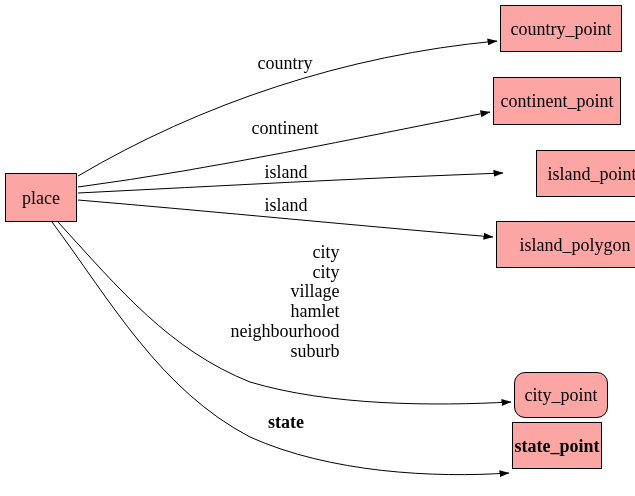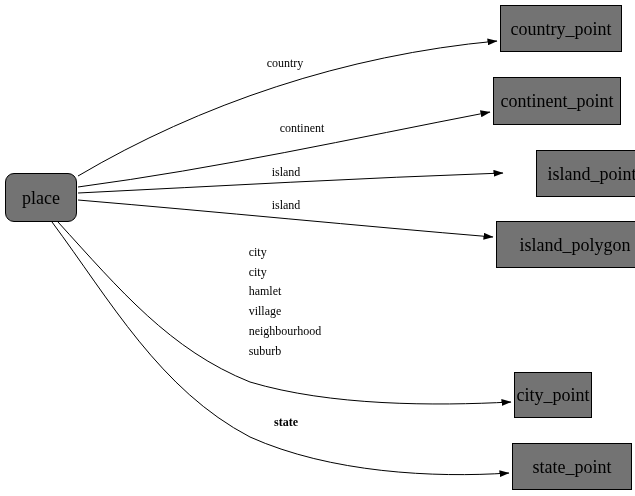--- a/index.html
+++ b/index.html
@@ -20,55 +20,55 @@
     position: absolute;
     left: 0;
     top: 0;
     width: 635px;
     height: 496px;
   }
   .node {
     position: absolute;
     box-sizing: border-box;
     border: 1px solid #000000;
-    background: #737373;
+    background: #fca5a5;
     display: flex;
     align-items: center;
     justify-content: center;
     font-size: 18px;
     line-height: 1;
     white-space: nowrap;
   }
-  #n-place          { left: 5px;   top: 173px; width: 72px;  height: 49px; border-radius: 9px; }
+  #n-place          { left: 5px;   top: 173px; width: 72px;  height: 49px; }
   #n-country-point  { left: 500px; top: 5px;   width: 122px; height: 47px; }
   #n-continent-point{ left: 493px; top: 77px;  width: 128px; height: 48px; }
   #n-island-point   { left: 506px; top: 150px; width: 112px; height: 47px; margin-left: 30px; }
   #n-island-polygon { left: 496px; top: 221px; width: 158px; height: 47px; }
-  #n-city-point     { left: 514px; top: 372px; width: 78px;  height: 46px; }
-  #n-state-point    { left: 512px; top: 443px; width: 120px; height: 47px; }
+  #n-city-point     { left: 514px; top: 372px; width: 94px;  height: 46px; border-radius: 11px; }
+  #n-state-point    { left: 512px; top: 422px; width: 90px; height: 47px; font-weight: bold; }
 
   .edge-label {
     position: absolute;
     transform: translate(-50%, -50%);
-    font-size: 12px;
+    font-size: 18px;
     line-height: 1;
     white-space: nowrap;
     text-align: center;
   }
   #l-country  { left: 285px; top: 63px; }
-  #l-continent{ left: 302px; top: 128px; }
+  #l-continent{ left: 285px; top: 128px; }
   #l-island-1 { left: 286px; top: 172px; }
   #l-island-2 { left: 286px; top: 205px; }
   #l-state    { left: 286px; top: 422px; font-weight: bold; }
   #l-city-group {
     left: 285px;
     top: 302px;
     line-height: 19.7px;
   }
-  #l-city-group div { text-align: left; }
+  #l-city-group div { text-align: right; }
 </style>
 </head>
 <body>
 
 <div id="canvas">
 
   <svg id="edge-layer" width="635" height="496" viewBox="0 0 635 496" xmlns="http://www.w3.org/2000/svg">
     <defs>
       <marker id="arrow" viewBox="0 0 10 7" refX="9.5" refY="3.5" markerWidth="10" markerHeight="7" orient="auto">
         <path d="M0,0 L10,3.5 L0,7 Z" fill="#000000"></path>
@@ -91,21 +91,21 @@
   <div class="node" id="n-state-point">state_point</div>
 
   <div class="edge-label" id="l-country">country</div>
   <div class="edge-label" id="l-continent">continent</div>
   <div class="edge-label" id="l-island-1">island</div>
   <div class="edge-label" id="l-island-2">island</div>
 
   <div class="edge-label" id="l-city-group">
     <div>city</div>
     <div>city</div>
+    <div>village</div>
     <div>hamlet</div>
-    <div>village</div>
     <div>neighbourhood</div>
     <div>suburb</div>
   </div>
 
   <div class="edge-label" id="l-state">state</div>
 
 </div>
 
 </body></html>

